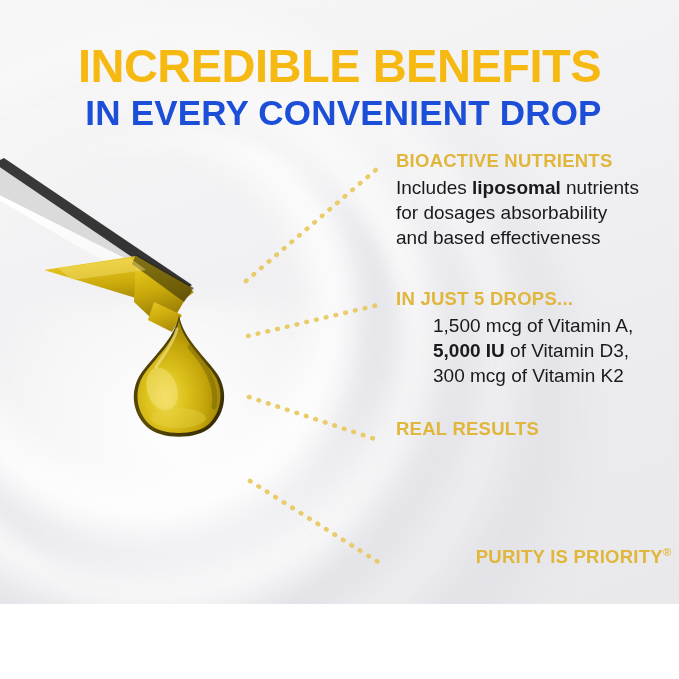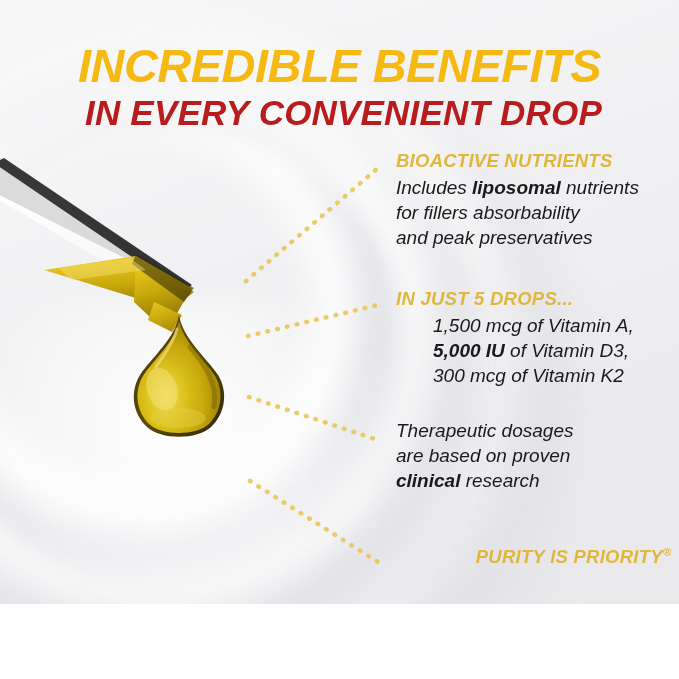--- a/index.html
+++ b/index.html
@@ -10,21 +10,20 @@
   body {
     font-family: "Liberation Sans", sans-serif;
   }
 
   #canvas {
     position: relative;
     width: 679px;
     height: 604px;
     overflow: hidden;
     background: #f2f2f4;
-    font-style: italic;
   }
 
   
   .bg-base {
     position: absolute;
     inset: 0;
     background:
       linear-gradient(160deg, #f7f7f8 0%, #f1f1f3 40%, #ececef 70%, #e9e9ec 100%);
   }
   .halo {
@@ -166,21 +165,21 @@
 <div id="canvas" style="background: rgb(242, 242, 244);">
 
   <div class="bg-base"></div>
   <div class="halo halo-3"></div>
   <div class="halo halo-2"></div>
   <div class="halo halo-1"></div>
   <div class="sheen"></div>
 
   <div class="headline-wrap">
     <div class="headline-1" style="color: rgb(245, 185, 18);">INCREDIBLE BENEFITS</div>
-    <div class="headline-2" style="color: #b91c1c; margin-left: 8px;">IN EVERY CONVENIENT DROP</div>
+    <div class="headline-2" style="color: #1d4ed8; margin-left: 8px;">IN EVERY CONVENIENT DROP</div>
   </div>
 
   <div class="dropper">
     <svg width="260" height="190" viewBox="0 0 260 190">
       <defs>
         <linearGradient id="glassG" x1="0" y1="0" x2="0.35" y2="1">
           <stop offset="0%" stop-color="#ffffff"></stop>
           <stop offset="35%" stop-color="#fbfbfc"></stop>
           <stop offset="62%" stop-color="#e6e6ea"></stop>
           <stop offset="100%" stop-color="#cfcfd6"></stop>
@@ -259,29 +258,29 @@
 
   <svg class="connectors" viewBox="0 0 679 679">
     <line x1="246" y1="281" x2="378" y2="168" stroke="#e9c95f"></line>
     <line x1="248" y1="336" x2="378" y2="305" stroke="#e9c95f"></line>
     <line x1="249" y1="397" x2="378" y2="440" stroke="#e9c95f"></line>
     <line x1="250" y1="481" x2="378" y2="562" stroke="#e9c95f"></line>
   </svg>
 
   <div class="feature f1">
     <div class="feature-title" style="color: rgb(224, 182, 59);">BIOACTIVE NUTRIENTS</div>
-    <div class="feature-body" style="color: rgb(26, 26, 28);"><span>Includes </span><b>liposomal</b><span> nutrients</span><br><span>for fillers absorbability</span><br><span>and peak preservatives</span></div>
+    <div class="feature-body" style="color: rgb(26, 26, 28);"><span>Includes </span><b>liposomal</b><span> nutrients</span><br><span>for dosages absorbability</span><br><span>and based effectiveness</span></div>
   </div>
 
   <div class="feature f2">
     <div class="feature-title" style="color: rgb(224, 182, 59);">IN JUST 5 DROPS...</div>
     <div class="feature-body" style="color: rgb(26, 26, 28); margin-left: 37px;"><span>1,500 mcg of Vitamin A,</span><br><b>5,000 IU</b><span> of Vitamin D3,</span><br><span>300 mcg of Vitamin K2</span></div>
   </div>
 
   <div class="feature f3">
-    <div class="feature-body" style="color: rgb(26, 26, 28);"><span>Therapeutic dosages</span><br><span>are based on proven</span><br><b>clinical</b><span> research</span></div>
+    <div class="feature-title" style="color: rgb(224, 182, 59);">REAL RESULTS</div>
   </div>
 
   <div class="feature f4">
     <div class="feature-title" style="color: rgb(224, 182, 59);">PURITY IS PRIORITY<span class="reg">®</span></div>
   </div>
 
 </div>
 
 </body></html>

